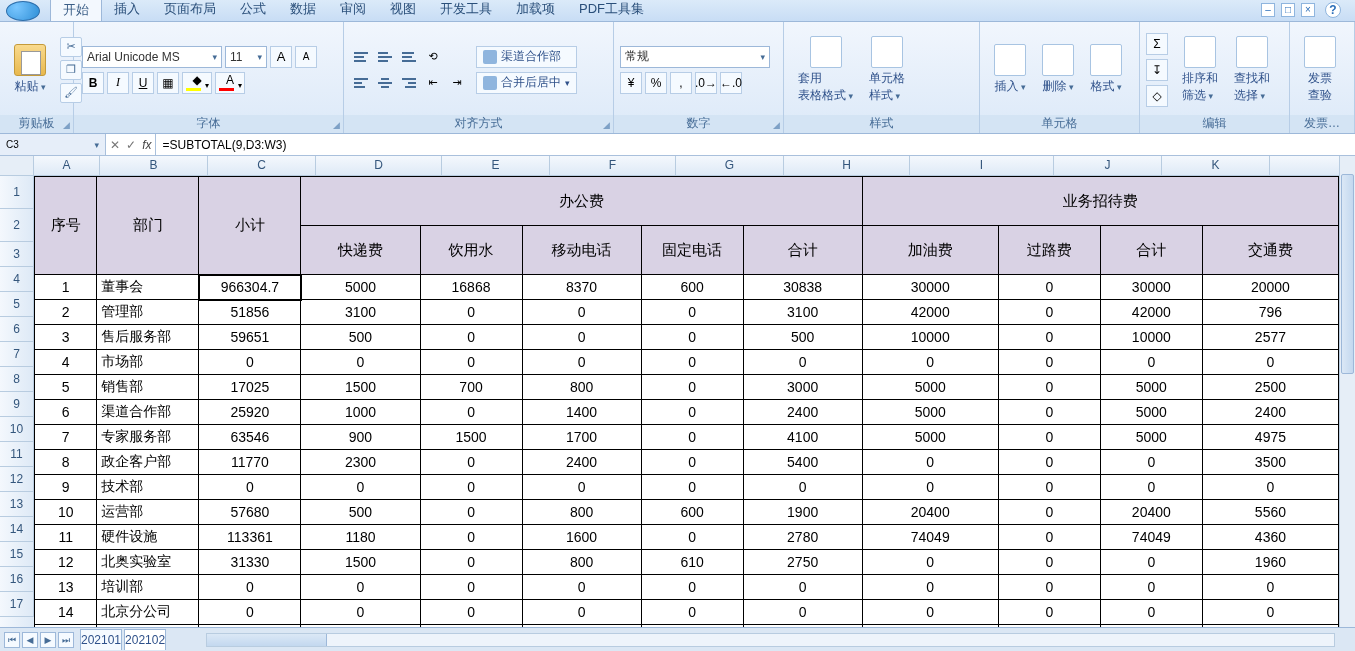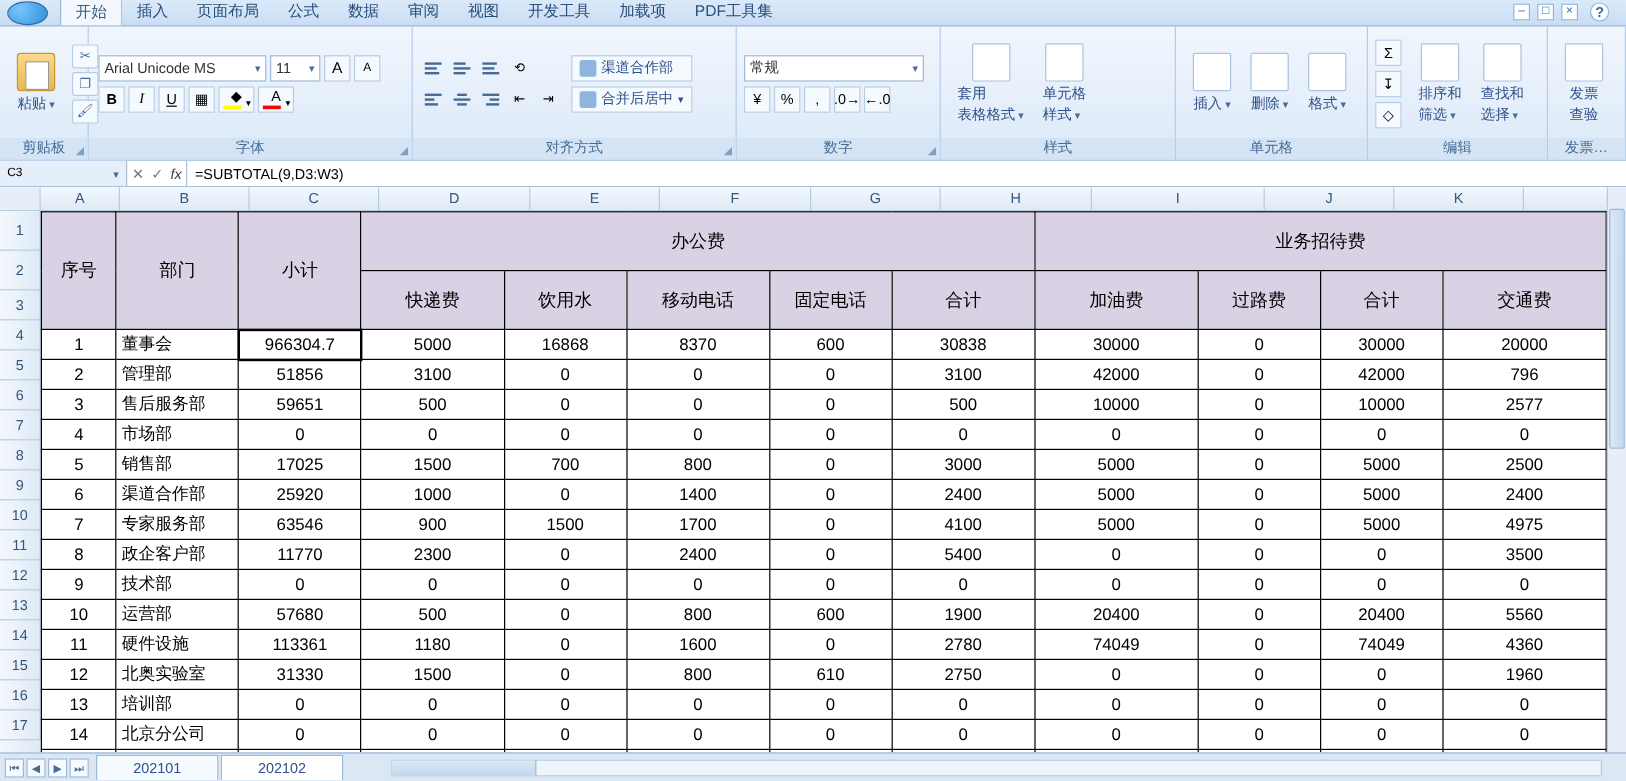--- a/index.html
+++ b/index.html
@@ -83,21 +83,21 @@
 table.ws td.dept { text-align:left; padding-left:4px;}
 table.ws td.tall { height:49px;}
 table.ws td.sel { background:#fff; outline:2px solid #000; outline-offset:-1px;}
 .vscroll { position:absolute; right:0; top:0; width:16px; bottom:0; background:#e6eef7; border-left:1px solid #b8cce0;}
 .vscroll .thumb { position:absolute; left:1px; right:1px; top:18px; height:200px; background:linear-gradient(90deg,#dbe8f6,#c3d8ef); border:1px solid #9db8d9; border-radius:2px;}
 
 
 .sheettabs { position:absolute; left:0; right:0; bottom:0; height:24px; background:#dbe7f4; border-top:1px solid #9db8d9; display:flex; align-items:center; font-size:12px;}
 .nav { display:flex; padding:0 4px; gap:2px;}
 .nav span { width:16px; height:16px; border:1px solid #9db8d9; background:#f5faff; text-align:center; line-height:14px; font-size:9px; color:#466c96; cursor:pointer;}
-.stab { padding:3px 30px; background:#f5faff; border:1px solid #9db8d9; border-bottom:none; margin-left:2px; cursor:pointer; color:#2f518a;}
+.stab { padding:3px 0; background:#f5faff; border:1px solid #9db8d9; border-bottom:none; margin-left:2px; cursor:pointer; color:#2f518a;}
 .stab.active { background:#fff; font-weight:400;}
 .hscroll { flex:1; margin:0 20px 0 40px; height:14px; background:#eef4fb; border:1px solid #b8cce0; position:relative;}
 .hscroll .thumb { position:absolute; left:0; top:0; bottom:0; width:120px; background:linear-gradient(#dbe8f6,#c3d8ef); border-right:1px solid #9db8d9;}
 </style>
 </head>
 <body>
 
 <div class="tabs">
   <div class="app-btn"></div>
   <div id="tabs-host" style="display: flex;">

